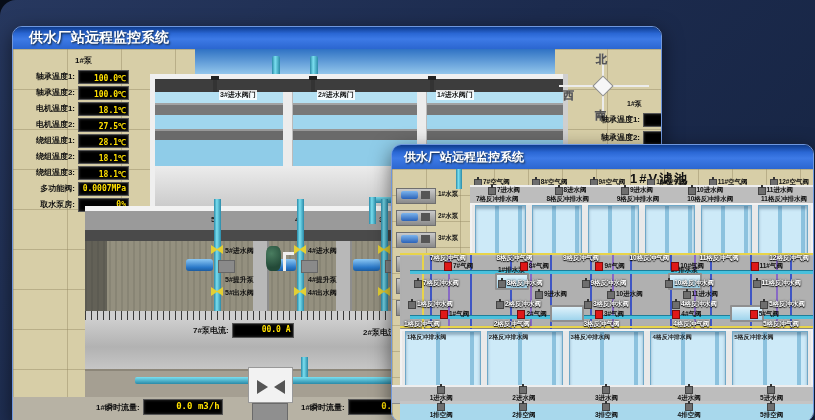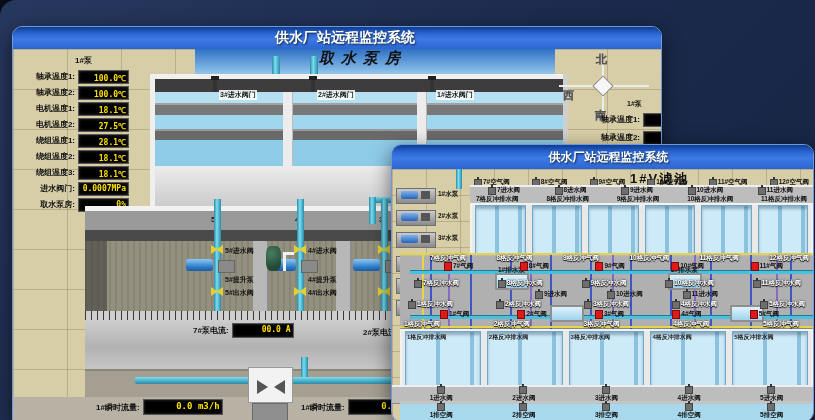--- a/index.html
+++ b/index.html
@@ -2,21 +2,21 @@
 <html><head>
 <meta charset="utf-8">
 <style>
   html,body{margin:0;padding:0;background:#070d18;width:815px;height:420px;overflow:hidden;
     font-family:"Liberation Sans",sans-serif;}
   .stage{position:absolute;left:0;top:0;width:815px;height:420px;overflow:hidden;
     background:linear-gradient(135deg,#27385f 0%,#1c2b4e 45%,#152340 100%);border-radius:16px 0 0 0;}
   
   .win{position:absolute;overflow:hidden;border:1px solid #6f97dd;box-shadow:0 6px 20px rgba(0,0,0,.55);}
   .hdr{position:absolute;left:0;top:0;right:0;background:linear-gradient(#0e3c8e 0%,#2a67d4 30%,#3d7ae6 55%,#2b66d0 100%);
-    border-bottom:1px solid #12337a;display:flex;align-items:center;justify-content:center;}
+    border-bottom:1px solid #12337a;display:flex;align-items:center;}
   .hdr-t{color:#fff;font-weight:bold;text-shadow:1px 1px 2px #123;white-space:nowrap;}
   .scene{position:absolute;left:0;right:0;bottom:0;overflow:hidden;
     background-color:#d7cea7;
     background-image:linear-gradient(rgba(148,136,98,.45) 1px,transparent 1px),
                      linear-gradient(90deg,rgba(148,136,98,.45) 1px,transparent 1px);}
   
   .win-back{left:12px;top:26px;width:648px;height:394px;border-radius:10px 10px 0 0;}
   .win-back .hdr{height:22px;padding-left:16px;}
   .win-back .hdr-t{font-size:14px;}
   .sc-back{top:22px;background-size:54px 40px;}
@@ -139,21 +139,20 @@
 <div class="stage">
 
   <div class="win win-back">
     <div class="hdr">
       <span class="hdr-t">供水厂站远程监控系统</span>
     </div>
     <div class="scene sc-back">
       <div class="sky"></div>
       <div class="pillar" style="left:259px"></div>
       <div class="pillar" style="left:297px"></div>
-      <div class="scene-title">取水泵房</div>
 
       <div class="panel5">
         <span class="p-head">1#泵</span>
         <div class="prow" style="top:17px">
             <span class="plbl">轴承温度1:</span>
             <span class="led led-s">100.0℃</span>
           </div>
         <div class="prow" style="top:33px">
             <span class="plbl">轴承温度2:</span>
             <span class="led led-s">100.0℃</span>
@@ -172,21 +171,21 @@
           </div>
         <div class="prow" style="top:97px">
             <span class="plbl">绕组温度2:</span>
             <span class="led led-s">18.1℃</span>
           </div>
         <div class="prow" style="top:113px">
             <span class="plbl">绕组温度3:</span>
             <span class="led led-s">18.1℃</span>
           </div>
         <div class="prow" style="top:129px">
-            <span class="plbl">进水阀门:</span>
+            <span class="plbl">多功能阀:</span>
             <span class="led led-s">0.0007MPa</span>
           </div>
         <div class="prow" style="top:145px">
             <span class="plbl">取水泵房:</span>
             <span class="led led-s">0%</span>
           </div>
       </div>
 
       <div class="basin">
         <div class="bb" style="top:0;height:5px;background:#f0f0f0"></div>

